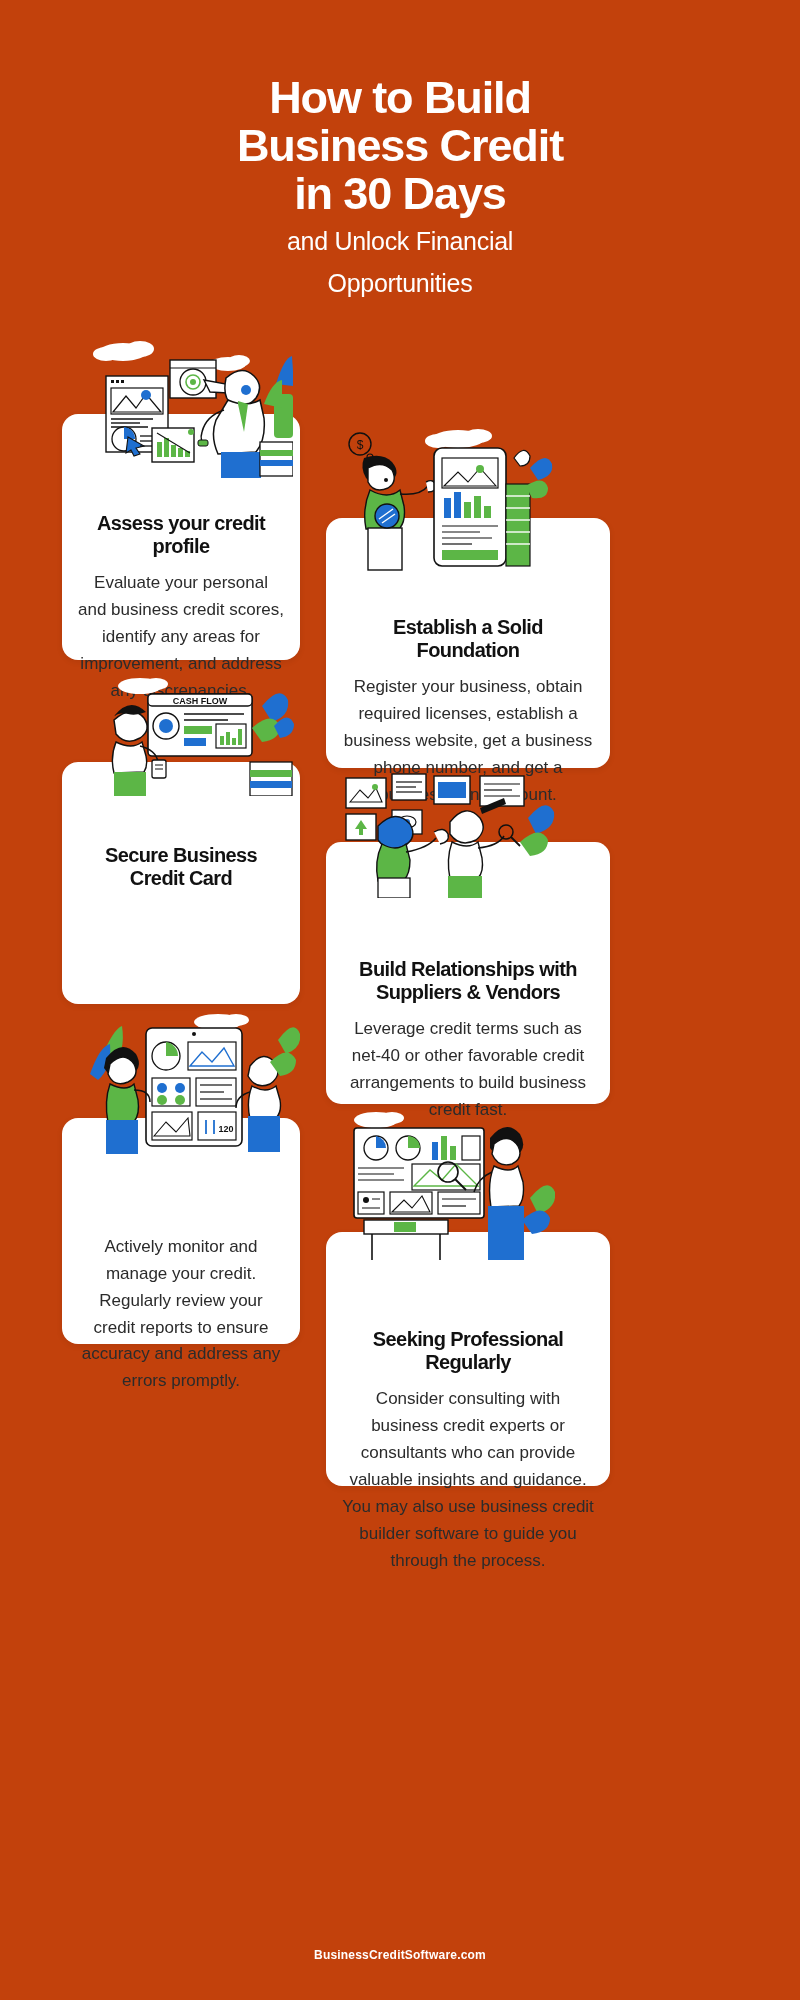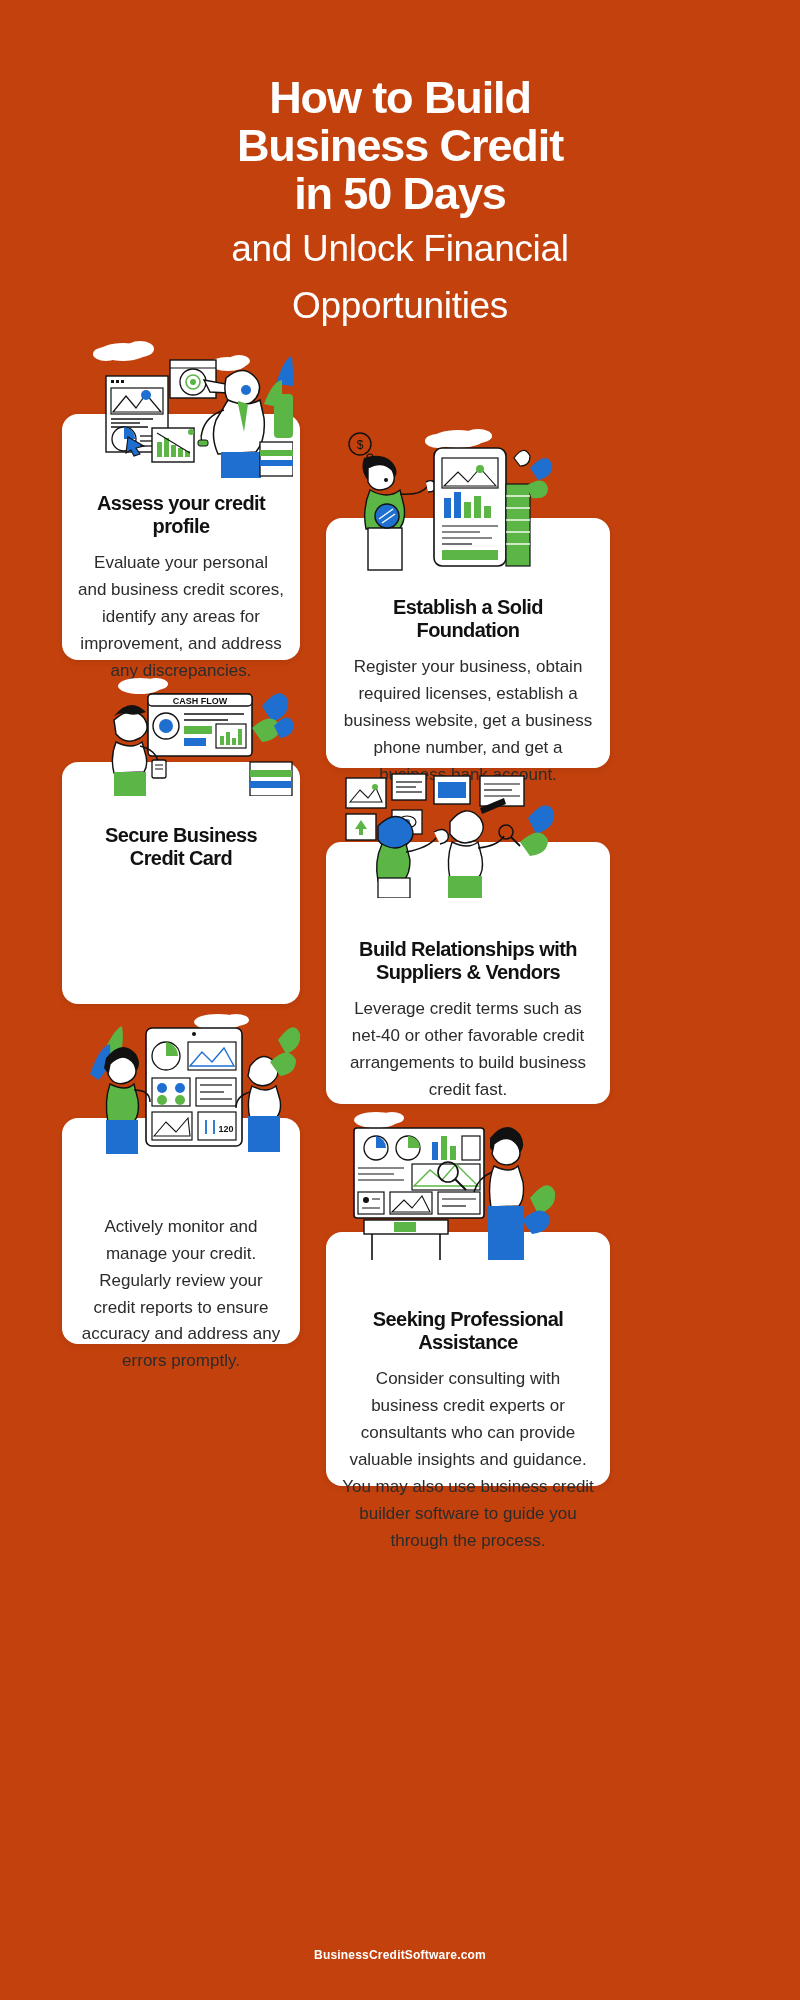--- a/index.html
+++ b/index.html
@@ -11,31 +11,31 @@
   }
   #page { position: absolute; inset: 0; background: #c2410c; }
 
   
   .header { position: absolute; left: 0; right: 0; top: 74px; text-align: center; }
   .title-line {
     color: #ffffff; font-weight: 700; font-size: 45px; line-height: 1.07;
     letter-spacing: -1.1px; font-family: "Liberation Sans", sans-serif;
   }
   .subtitle-line {
-    color: #ffffff; font-weight: 400; font-size: 37px; line-height: 1.22;
+    color: #ffffff; font-weight: 400; font-size: 25px; line-height: 1.22;
     letter-spacing: -0.3px; margin-top: 8px;
   }
   .subtitle-line.second { margin-top: 11px; }
 
   
   .card {
     position: absolute; background: #ffffff; border-radius: 16px;
     box-shadow: 0 2px 6px rgba(0,0,0,0.08);
   }
-  .card .card-body { padding: 16px 16px 18px 16px; text-align: center; }
+  .card .card-body { padding: 16px 16px 18px 16px; text-align: center; margin-top: 20px; }
   .card-heading {
     font-weight: 700; color: #111111; letter-spacing: -0.6px;
     line-height: 1.16; font-size: 20px;
   }
   .card-text {
     margin-top: 12px; color: #2b2b2b; font-size: 17px; line-height: 1.58;
   }
 
   .card.left  { left: 62px;  width: 238px; }
   .card.right { left: 326px; width: 284px; }
@@ -70,21 +70,21 @@
   }
 </style>
 </head>
 <body>
 
 <div id="page">
 
   <div class="header">
     <div class="title-line">How to Build</div>
     <div class="title-line">Business Credit</div>
-    <div class="title-line">in 50 Days</div>
+    <div class="title-line">in 30 Days</div>
     <div class="subtitle-line">and Unlock Financial</div>
     <div class="subtitle-line second">Opportunities</div>
   </div>
 
   <div class="card left" id="card1">
     <div class="card-body">
       <div class="card-heading">Assess your credit profile</div>
       <div class="card-text">Evaluate your personal and business credit scores, identify any areas for improvement, and address any discrepancies.</div>
     </div>
   </div>
@@ -110,21 +110,21 @@
   </div>
 
   <div class="card left" id="card5">
     <div class="card-body">
       <div class="card-text">Actively monitor and manage your credit. Regularly review your credit reports to ensure accuracy and address any errors promptly.</div>
     </div>
   </div>
 
   <div class="card right" id="card6">
     <div class="card-body">
-      <div class="card-heading">Seeking Professional Assistance</div>
+      <div class="card-heading">Seeking Professional Regularly</div>
       <div class="card-text">Consider consulting with business credit experts or consultants who can provide valuable insights and guidance. You may also use business credit builder software to guide you through the process.</div>
     </div>
   </div>
 
   <svg class="illus" id="il1" viewBox="0 0 215 140">
     <g fill="#fff">
         <ellipse cx="45" cy="14" rx="24" ry="9"></ellipse>
         <ellipse cx="62" cy="11" rx="14" ry="8"></ellipse>
         <ellipse cx="28" cy="16" rx="13" ry="7"></ellipse>
       </g>

